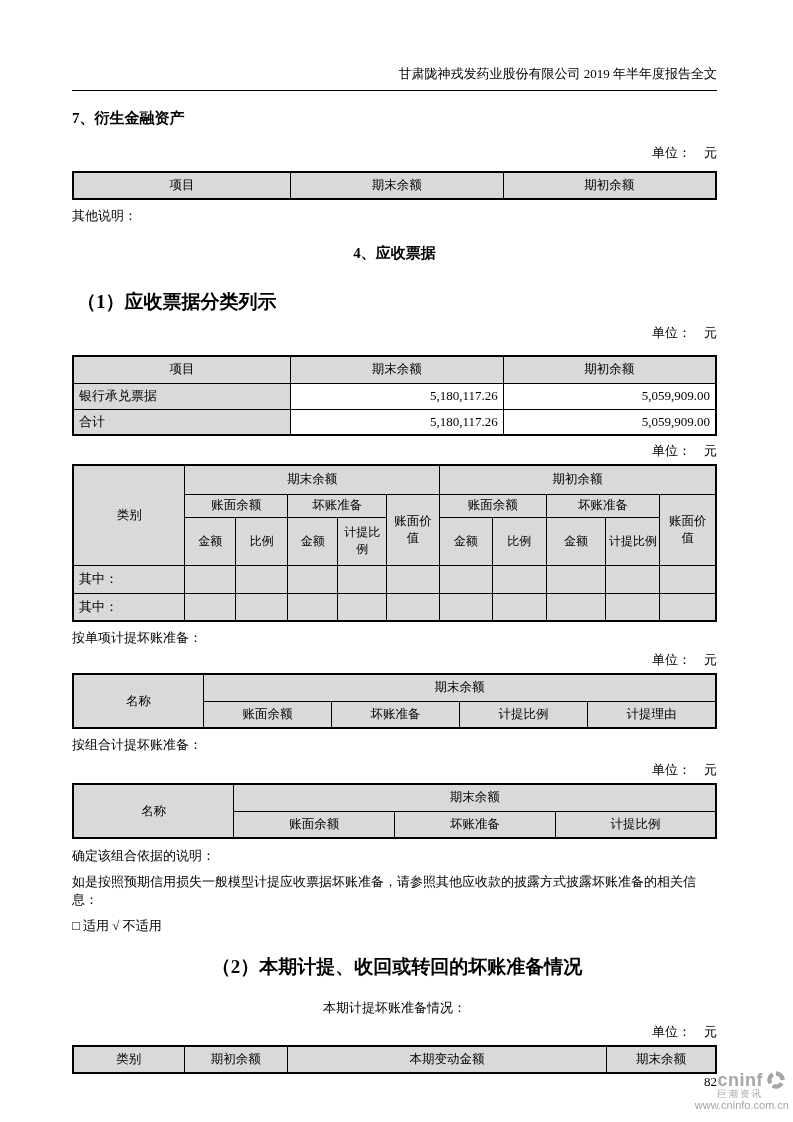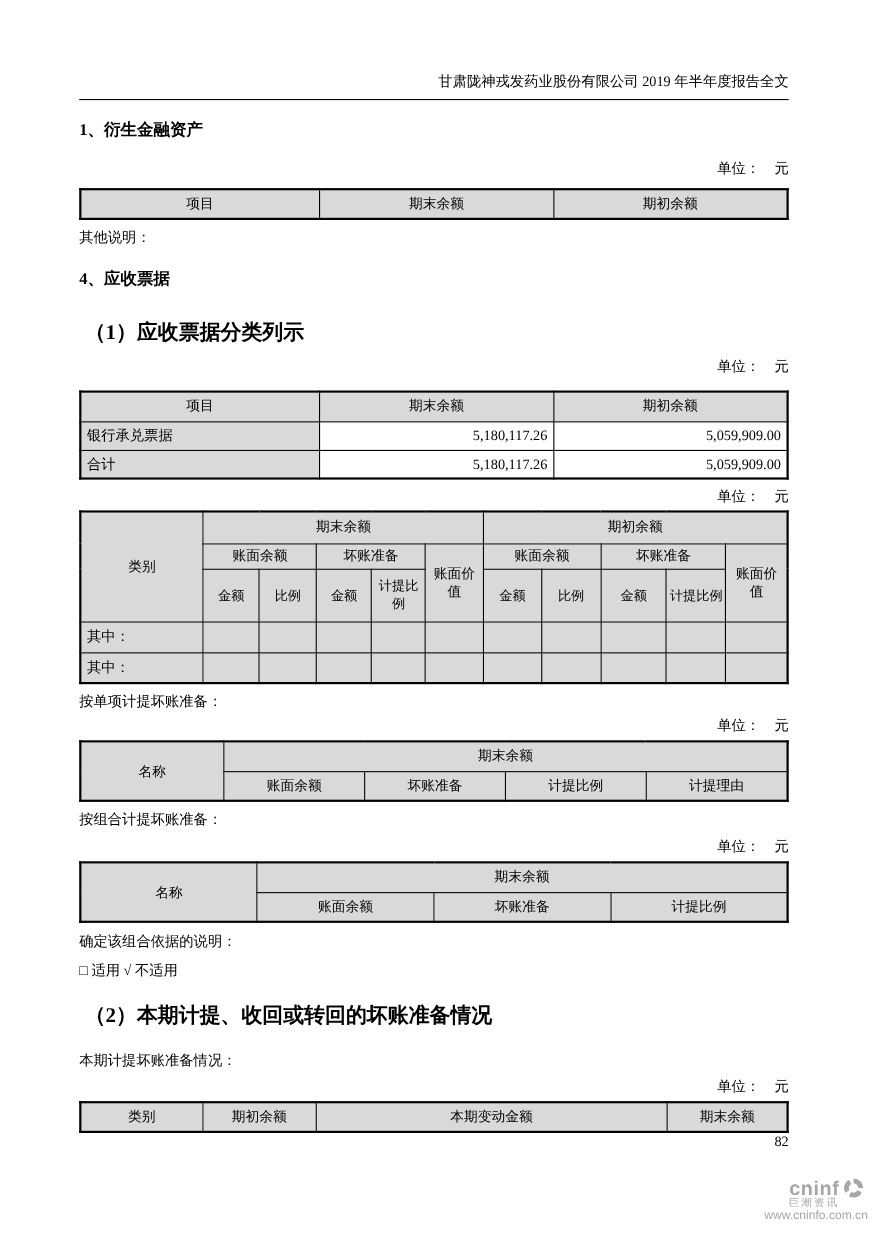--- a/index.html
+++ b/index.html
@@ -27,21 +27,21 @@
   .unit-line { text-align: right; font-size: 13px; }
 
   .mt4  { margin-top: 4px; }
   .mt6  { margin-top: 6px; }
   .mt7  { margin-top: 7px; font-family: Liberation Serif, serif; }
   .mt8  { margin-top: 8px; }
   .mt9  { margin-top: 9px; }
   .mt13 { margin-top: 13px; }
   .mt16 { margin-top: 16px; }
   .mt18 { margin-top: 18px; }
-  .mt19 { margin-top: 19px; }
+  .mt19 { margin-top: 19px; text-align: center; }
   .mt26 { margin-top: 26px; }
   .mt28 { }
 
   table.doc {
     border-collapse: collapse;
     width: 100%;
     table-layout: fixed;
     border: 2px solid #000;
   }
   table.doc td {
@@ -81,21 +81,21 @@
 </head>
 <body>
 
 <div class="page">
   <div class="content">
 
     <div class="doc-header">
       <span>甘肃陇神戎发药业股份有限公司 2019 年半年度报告全文</span>
     </div>
 
-    <div class="h1 mt18">1、衍生金融资产</div>
+    <div class="h1 mt18">7、衍生金融资产</div>
 
     <div class="unit-line mt16">单位：　元</div>
 
     <table class="doc mt9">
       <colgroup>
           <col style="width:33.8%">
           <col style="width:33.1%">
           <col style="width:33.1%">
         </colgroup>
       <tbody>
@@ -254,20 +254,21 @@
       <tr class="hrow">
         <td>账面余额</td>
         <td>坏账准备</td>
         <td>计提比例</td>
       </tr>
     </tbody>
       </table>
 
     <div class="body-text mt8">确定该组合依据的说明：</div>
 
+    <div class="body-text mt8">如是按照预期信用损失一般模型计提应收票据坏账准备，请参照其他应收款的披露方式披露坏账准备的相关信息：</div>
 
     <div class="body-text mt8">□ 适用 √ 不适用</div>
 
     <div class="h2 mt19">（2）本期计提、收回或转回的坏账准备情况</div>
 
     <div class="body-text mt19">本期计提坏账准备情况：</div>
 
     <div class="unit-line mt6">单位：　元</div>
 
     <table class="doc mt4">

